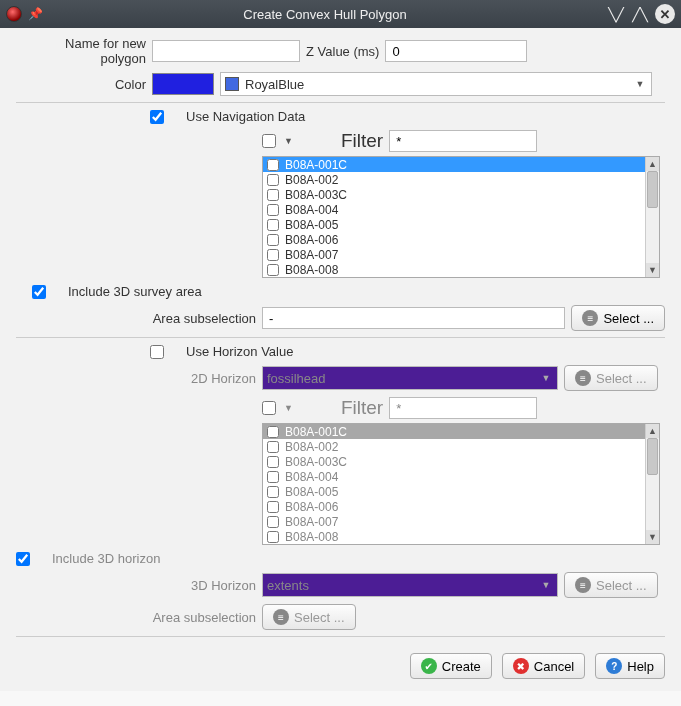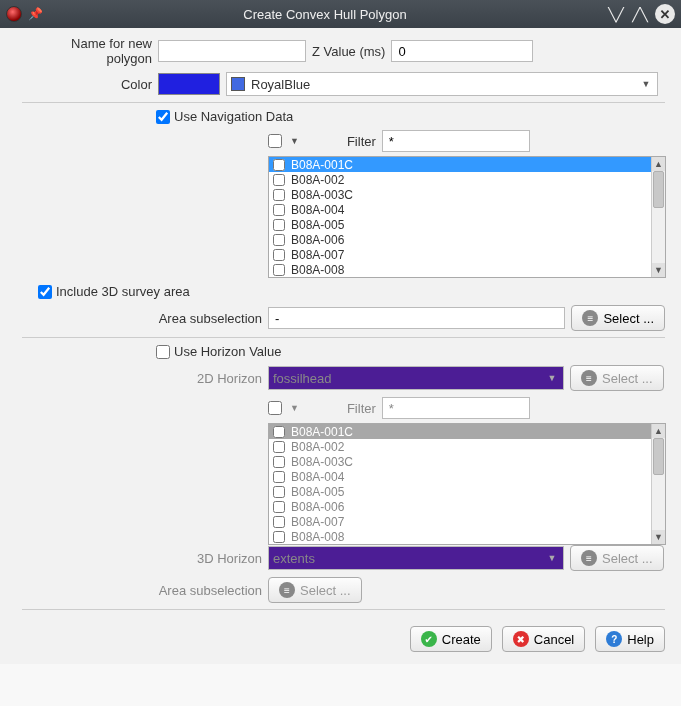--- a/index.html
+++ b/index.html
@@ -46,21 +46,21 @@
   .titlebar .close-btn {
     width: 20px; height: 20px;
     border-radius: 50%;
     background: #e8e8e8;
     color: #333;
     display: flex; align-items: center; justify-content: center;
     font-size: 13px; font-weight: bold;
     cursor: pointer;
   }
   .content {
-    padding: 8px 16px 12px 22px;
+    padding: 8px 16px 12px 16px;
     background: #f2f2f2;
   }
   .row {
     display: flex;
     align-items: center;
     margin-bottom: 6px;
     gap: 6px;
   }
   .lbl {
     text-align: right;
@@ -107,42 +107,42 @@
   .combo.dim { background: #4c1d95; color: #888; }
   .combo.dim .combo-arrow { color: #aaa; }
   hr.sep {
     border: none;
     border-top: 1px solid #ccc;
     margin: 4px 0 6px 0;
   }
   .checkbox-row {
     display: flex;
     align-items: center;
-    gap: 4px;
+    gap: 22px;
   }
   input[type=checkbox] {
     width: 14px; height: 14px;
   }
   .section-cb {
     margin-left: 134px;
   }
   .indent-260 { margin-left: 246px; }
   .sub-toolbar {
     display: flex;
     align-items: center;
     gap: 6px;
     margin-bottom: 4px;
   }
   .tiny-arrow {
     font-size: 9px; color: #555;
     padding: 0 2px;
   }
   .filter-lbl {
     margin-left: 40px;
-    font-size: 13px;
+    font-size: 19px;
   }
   .listbox {
     height: 122px;
     border: 1px solid #aaa;
     background: #fff;
     overflow: hidden;
     position: relative;
     margin-left: 246px;
     width: 398px;
   }
@@ -398,20 +398,24 @@
     </div>
     <div class="scrollbar-v">
       <div class="sb-btn">▲</div>
       <div class="sb-track">
           <div class="sb-thumb"></div>
         </div>
       <div class="sb-btn">▼</div>
     </div>
   </div>
 
+  <div class="checkbox-row indent-260" style="margin:6px 0;">
+    <input type="checkbox" checked="" style="">
+    <span class="dimtext">Include 3D horizon</span>
+  </div>
 
   <div class="row">
     <span class="lbl w240 dim">3D Horizon</span>
     <div class="combo dim" style="max-width:296px">
       <span class="combo-text dimtext">extents</span>
       <span class="combo-arrow">▼</span>
     </div>
     <button class="btn dim">
       <span class="icon-circle ic-select">≡</span>
       <span>Select ...</span>

